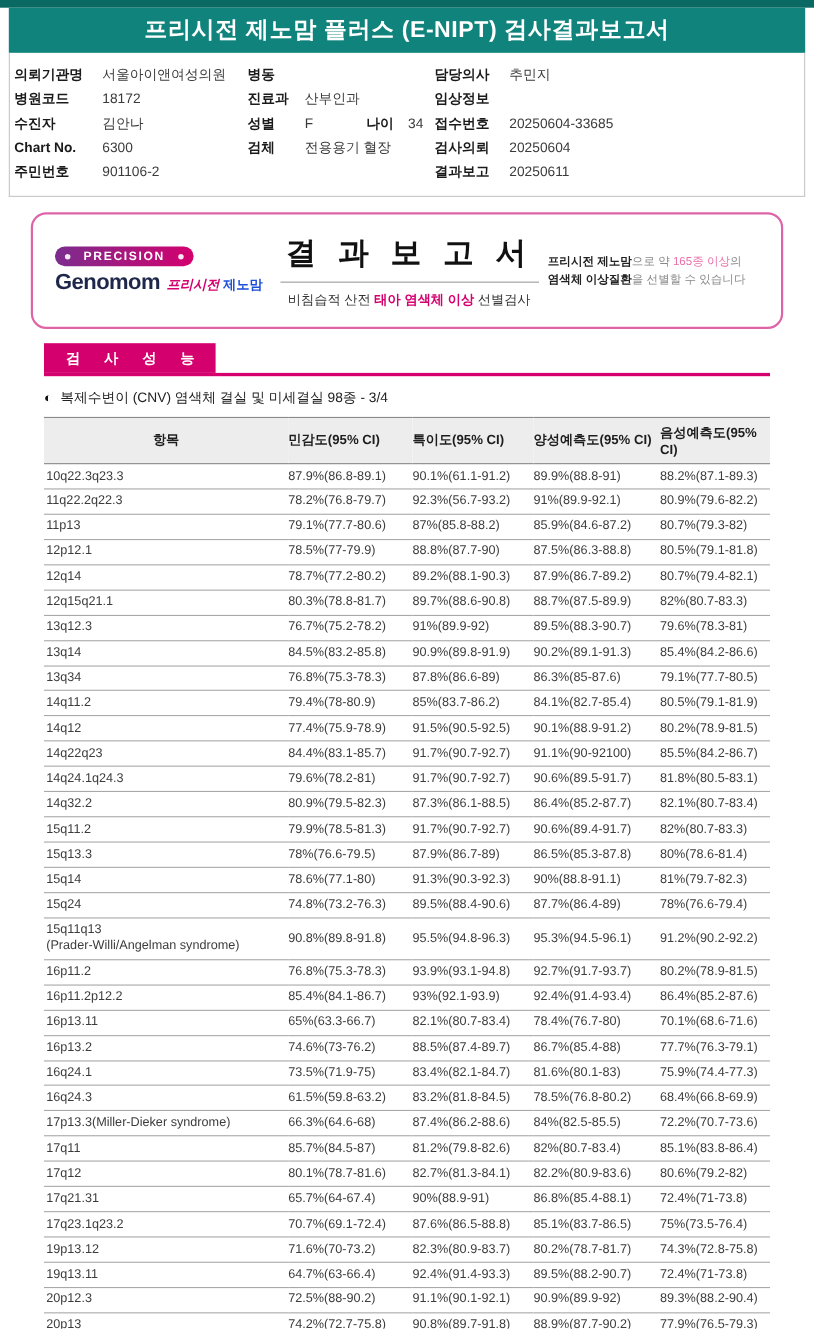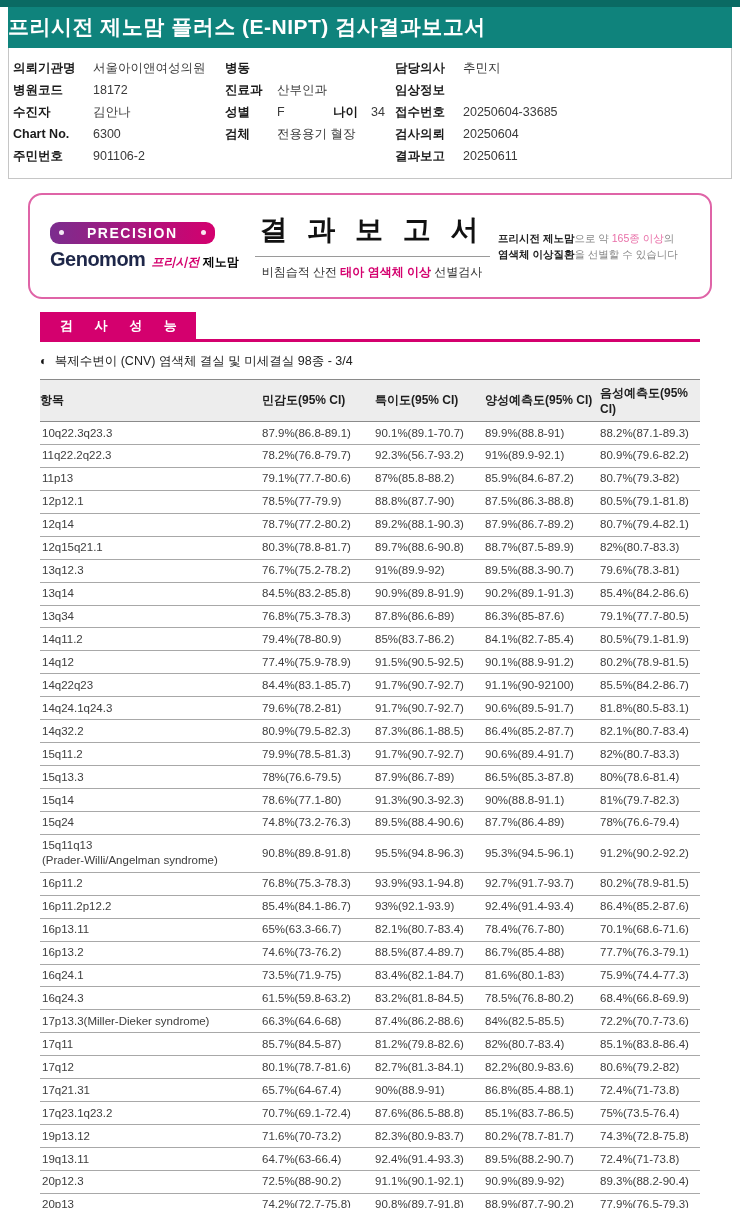--- a/index.html
+++ b/index.html
@@ -1,50 +1,50 @@
 <!DOCTYPE html>
 <html><head>
 <meta charset="utf-8">
 <style>
   * { margin:0; padding:0; box-sizing:border-box; }
   html,body { width:740px; height:1208px; background:#fff; overflow:hidden;
               font-family:"Liberation Sans","DejaVu Sans",sans-serif; color:#333; }
 
   .top-strip { height:7px; background:#0a6a63; }
-  .title-bar { margin:0 8px; background:#0f837c; color:#fff; 
+  .title-bar { margin:0 8px; background:#0f837c; color:#fff; text-align:center;
                font-size:21px; font-weight:bold; padding:6px 0 7px; letter-spacing:0.5px; }
 
   .info-box { margin:0 8px; border:1px solid #c6c6c6; border-top:none;
               padding:9px 14px 11px 4px; display:flex; font-size:12.5px; }
   .info-col { display:flex; flex-direction:column; }
   .info-col.c1 { width:212px; }
   .info-col.c2 { width:170px; }
   .info-col.c3 { flex:1; }
   .info-row { display:flex; align-items:baseline; padding:3px 0; line-height:16px; }
   .info-label { font-weight:bold; color:#1a1a1a; }
   .c1 .info-label { width:80px; }
   .c2 .info-label { width:52px; }
   .c3 .info-label { width:68px; }
   .info-value { color:#3a3a3a; }
   .info-label.inline2 { width:38px; margin-left:26px; }
   .gender-val { width:30px; }
 
   .banner { margin:14px 28px 0; border:2px solid #df64a7; border-radius:14px;
             padding:16px 20px; display:flex; align-items:center; min-height:98px; }
   .brand-block { width:196px; }
-  .precision-pill { display:inline-flex; align-items:center; gap:23px;
+  .precision-pill { display:inline-flex; align-items:center; gap:12px;
                     background:linear-gradient(90deg,#7b2d8e,#d4006e);
-                    color:#fff; font-size:14px; font-weight:bold; letter-spacing:1.5px;
+                    color:#fff; font-size:11px; font-weight:bold; letter-spacing:1.5px;
                     border-radius:9px; padding:3px 9px; }
   .pill-dot { width:5px; height:5px; border-radius:50%; background:#fff; opacity:.9; }
   .brand-line { margin-top:4px; white-space:nowrap; }
   .brand-name { font-size:20px; font-weight:bold; color:#1e2749; letter-spacing:-0.5px; }
   .brand-kr { font-size:12px; font-weight:bold; margin-left:6px; }
   .brand-kr .pink { color:#d4006e;font-style:italic; }
-  .brand-kr .dark { color:#000000;margin-top:20px; }
+  .brand-kr .dark { color:#1d4ed8;margin-top:20px; }
   .rb-center { flex:1; text-align:center; }
   .rb-title { font-size:28px; font-weight:bold; color:#111; letter-spacing:6px; }
   .rb-divider { width:235px; height:1px; background:#9a9a9a; margin:7px auto 7px; }
   .rb-subtitle { font-size:12px; color:#333; }
   .rb-subtitle .hl { color:#d4006e; font-weight:bold; }
   .rb-right { width:192px; font-size:10.5px; color:#888; line-height:1.55; }
   .rb-right .b { color:#222; font-weight:bold; }
   .rb-right .p { color:#e96fa8; }
 
   .section-row { margin:17px 40px 0; position:relative; height:26px;
@@ -58,21 +58,21 @@
   table.perf { margin:9px 40px 0; width:660px; border-collapse:collapse;
                font-size:11.5px; color:#3c3c3c; table-layout:fixed; }
   table.perf col.c-item { width:222px; }
   table.perf col.c-sens { width:113px; }
   table.perf col.c-spec { width:110px; }
   table.perf col.c-ppv  { width:115px; }
   table.perf col.c-npv  { width:100px; }
   table.perf th { background:#ededed; border-top:1px solid #8a8a8a; border-bottom:1px solid #8a8a8a;
                   font-weight:bold; color:#1d1d1d; font-size:12px; text-align:left;
                   padding:5px 0 5px 0; }
-  table.perf th:first-child { text-align:left; }
+  table.perf th:first-child { text-align:center; }
   table.perf td { border-bottom:1px solid #a8a8a8; padding:3.5px 2px 3.5px 0;
                   white-space:pre-line; line-height:1.3; }
   table.perf td:first-child { padding-left:2px; }
 </style>
 </head>
 <body>
 
 <div class="top-strip"></div>
 
 <div class="title-bar">
@@ -191,21 +191,21 @@
         <th>민감도(95% CI)</th>
         <th>특이도(95% CI)</th>
         <th>양성예측도(95% CI)</th>
         <th>음성예측도(95% CI)</th>
       </tr>
   </thead>
   <tbody>
       <tr>
         <td>10q22.3q23.3</td>
         <td>87.9%(86.8-89.1)</td>
-        <td>90.1%(89.1-70.7)</td>
+        <td>90.1%(61.1-91.2)</td>
         <td>89.9%(88.8-91)</td>
         <td>88.2%(87.1-89.3)</td>
       </tr>
       <tr>
         <td>11q22.2q22.3</td>
         <td>78.2%(76.8-79.7)</td>
         <td>92.3%(56.7-93.2)</td>
         <td>91%(89.9-92.1)</td>
         <td>80.9%(79.6-82.2)</td>
       </tr>

